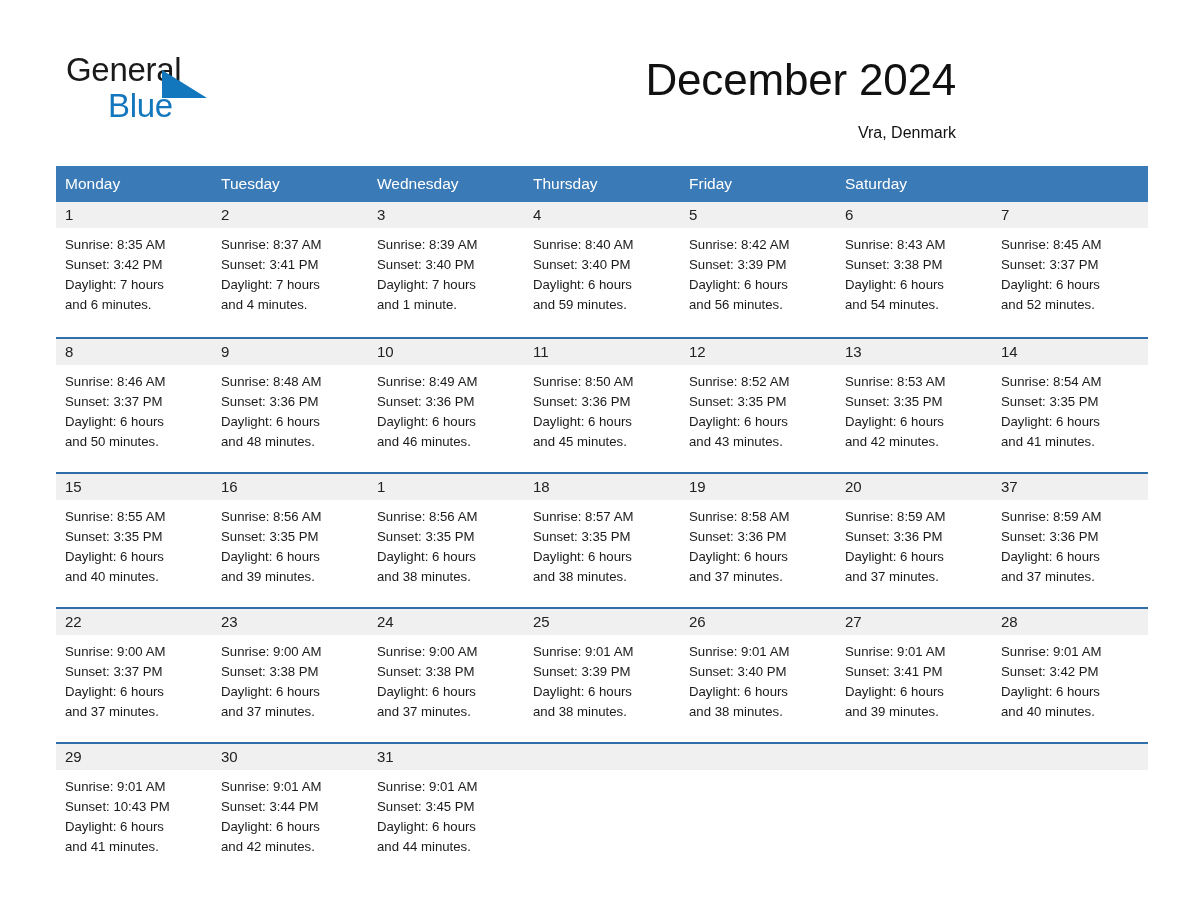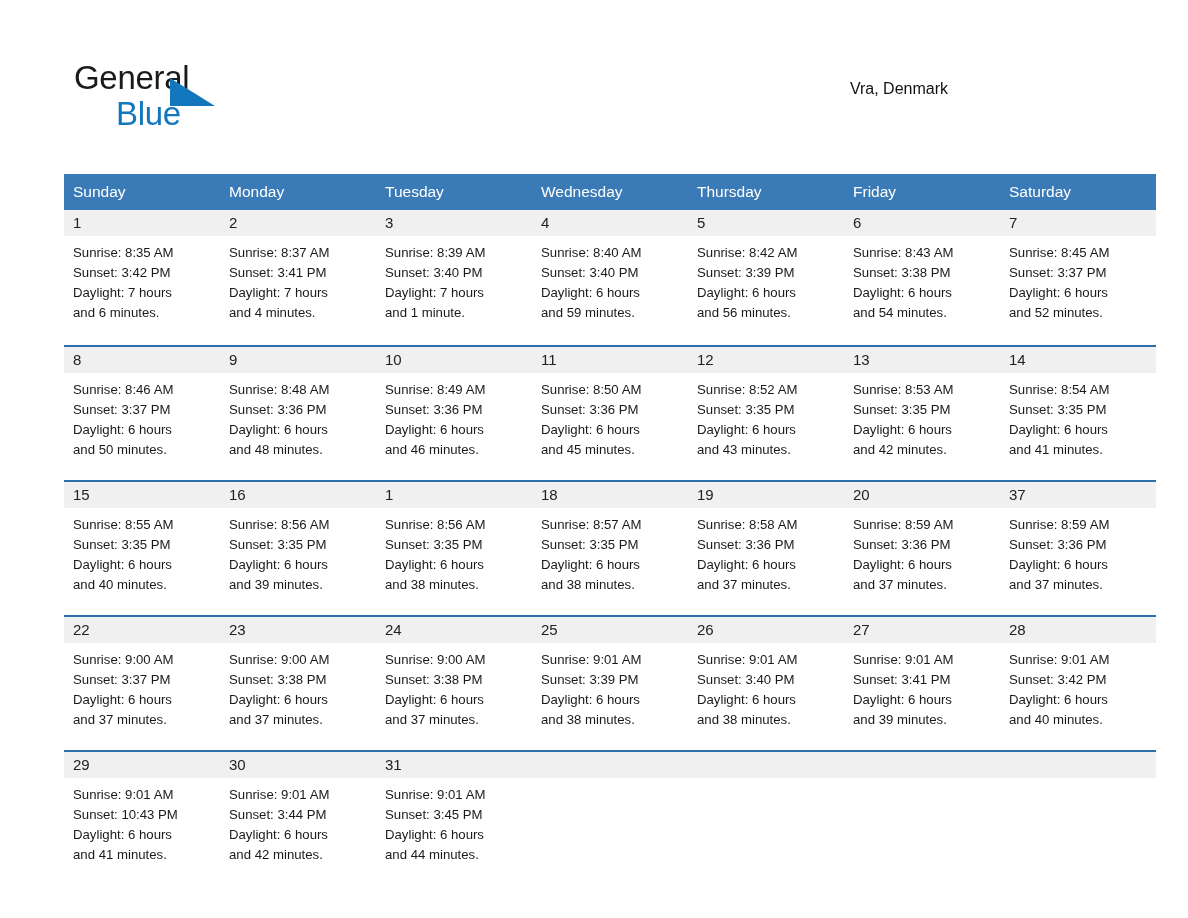--- a/index.html
+++ b/index.html
@@ -7,21 +7,21 @@
     width: 1188px;
     height: 918px;
     background: #ffffff;
     font-family: "Liberation Sans", sans-serif;
   }
   .page {
     position: relative;
     width: 1012px;
     height: 918px;
     background: #ffffff;
-    padding: 16px;
+    padding: 8px;
   }
 
   
   .top {
     display: flex;
     align-items: flex-start;
     justify-content: space-between;
     padding: 44px 48px 0 58px;
     height: 150px;
   }
@@ -127,28 +127,28 @@
 
 <div class="page">
 
   <div class="top">
     <div class="logo">
       <div class="logo-general">General</div>
       <div class="logo-tri"></div>
       <div class="logo-blue">Blue</div>
     </div>
     <div class="titles">
+      <div class="cal-title">December 2024</div>
       <div class="cal-sub">Vra, Denmark</div>
     </div>
   </div>
 
   <div class="cal">
 
     <div class="weekdays">
-      <div class="weekday">Sunday</div>
       <div class="weekday">Monday</div>
       <div class="weekday">Tuesday</div>
       <div class="weekday">Wednesday</div>
       <div class="weekday">Thursday</div>
       <div class="weekday">Friday</div>
       <div class="weekday">Saturday</div>
     </div>
 
     <div class="week first">
       <div class="cell">

